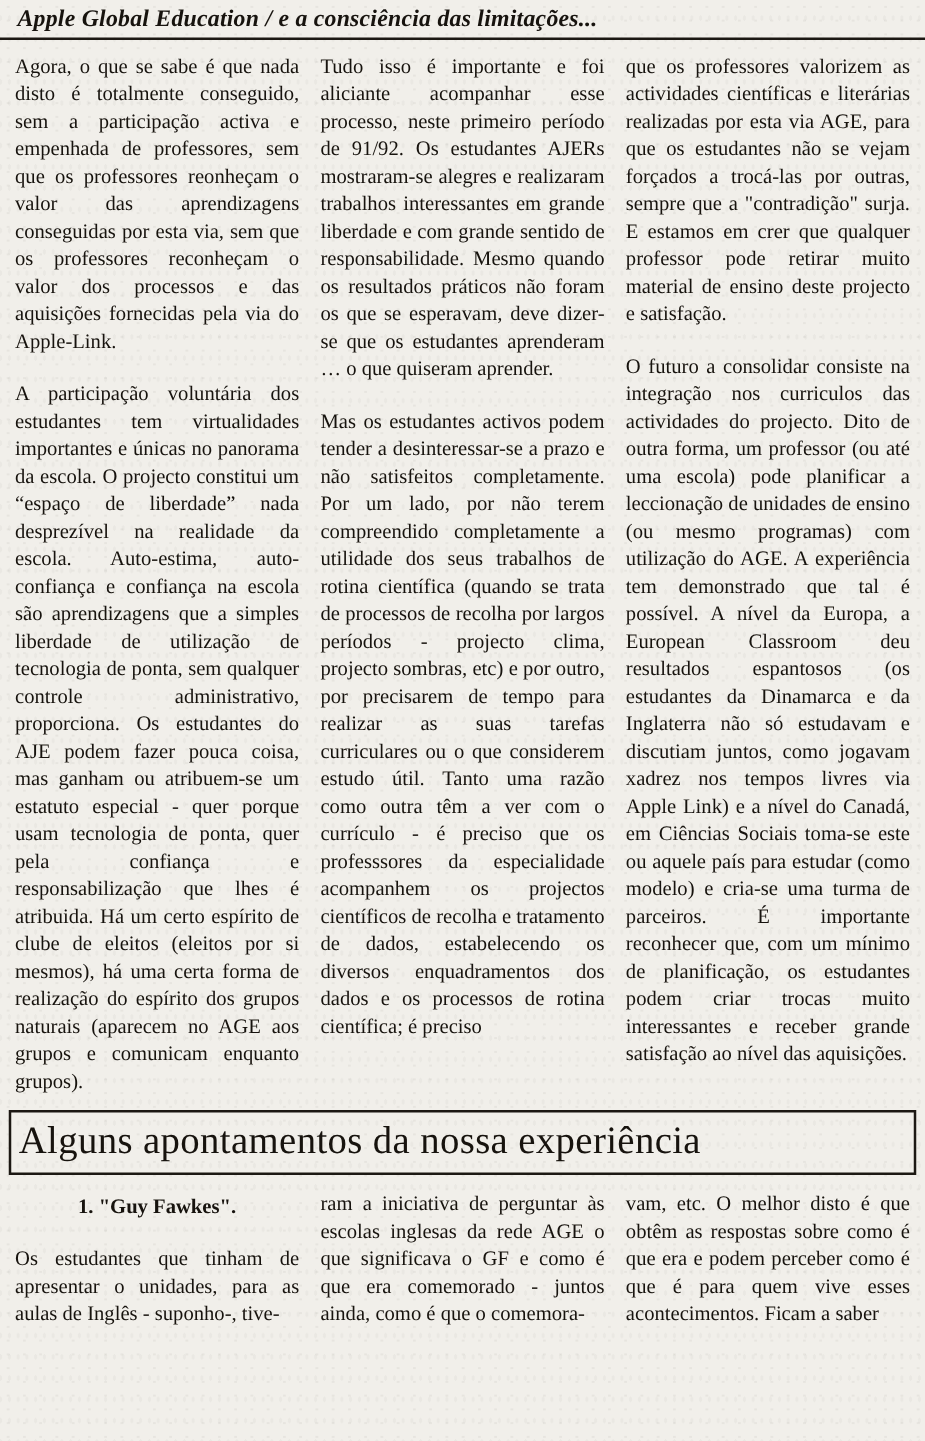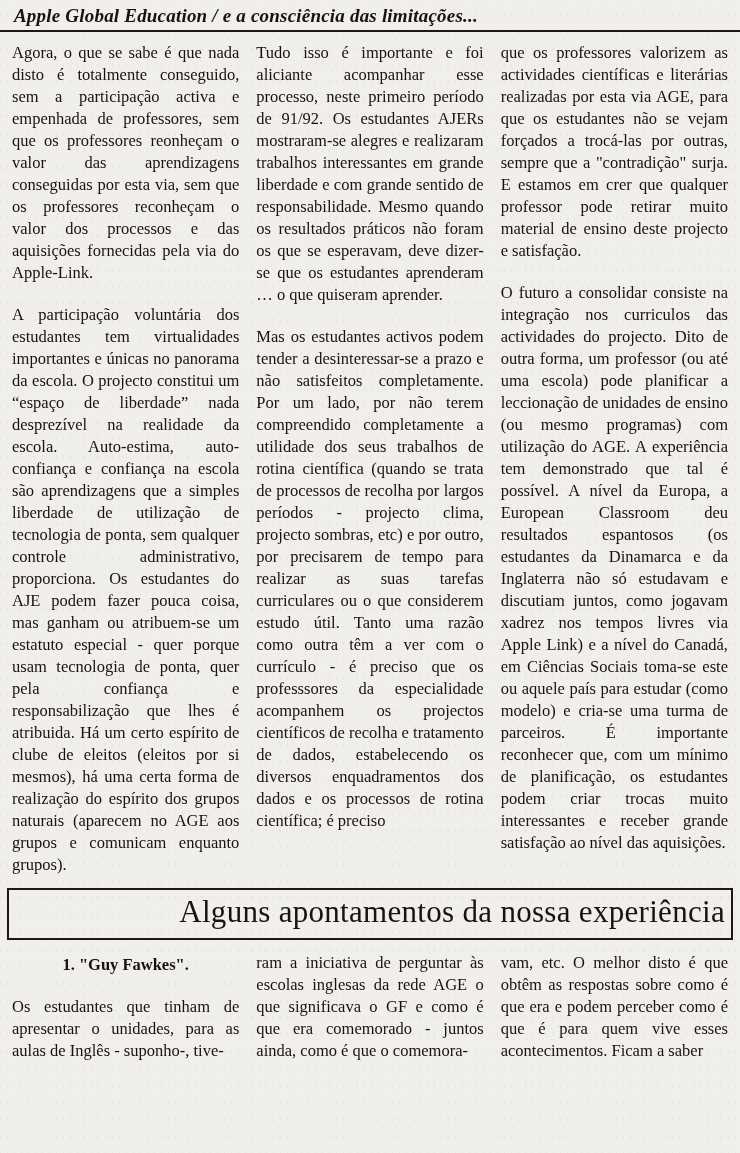--- a/index.html
+++ b/index.html
@@ -58,21 +58,21 @@
     margin: 0 0 20px 0;
     font-size: 16.5px;
     line-height: 22px;
     text-align: justify;
     text-justify: inter-word;
   }
   .section-title-box {
     margin: 4px 7px 0 7px;
     border: 2px solid #1c1813;
     padding: 3px 6px 7px 6px;
-    text-align: right;
+    text-align: left;
   }
   .section-title {
     font-size: 31px;
     line-height: 38px;
     letter-spacing: 0.3px;
     white-space: nowrap;
   }
   .cols.bottom {
     height: 150px;
     margin-top: 12px;

